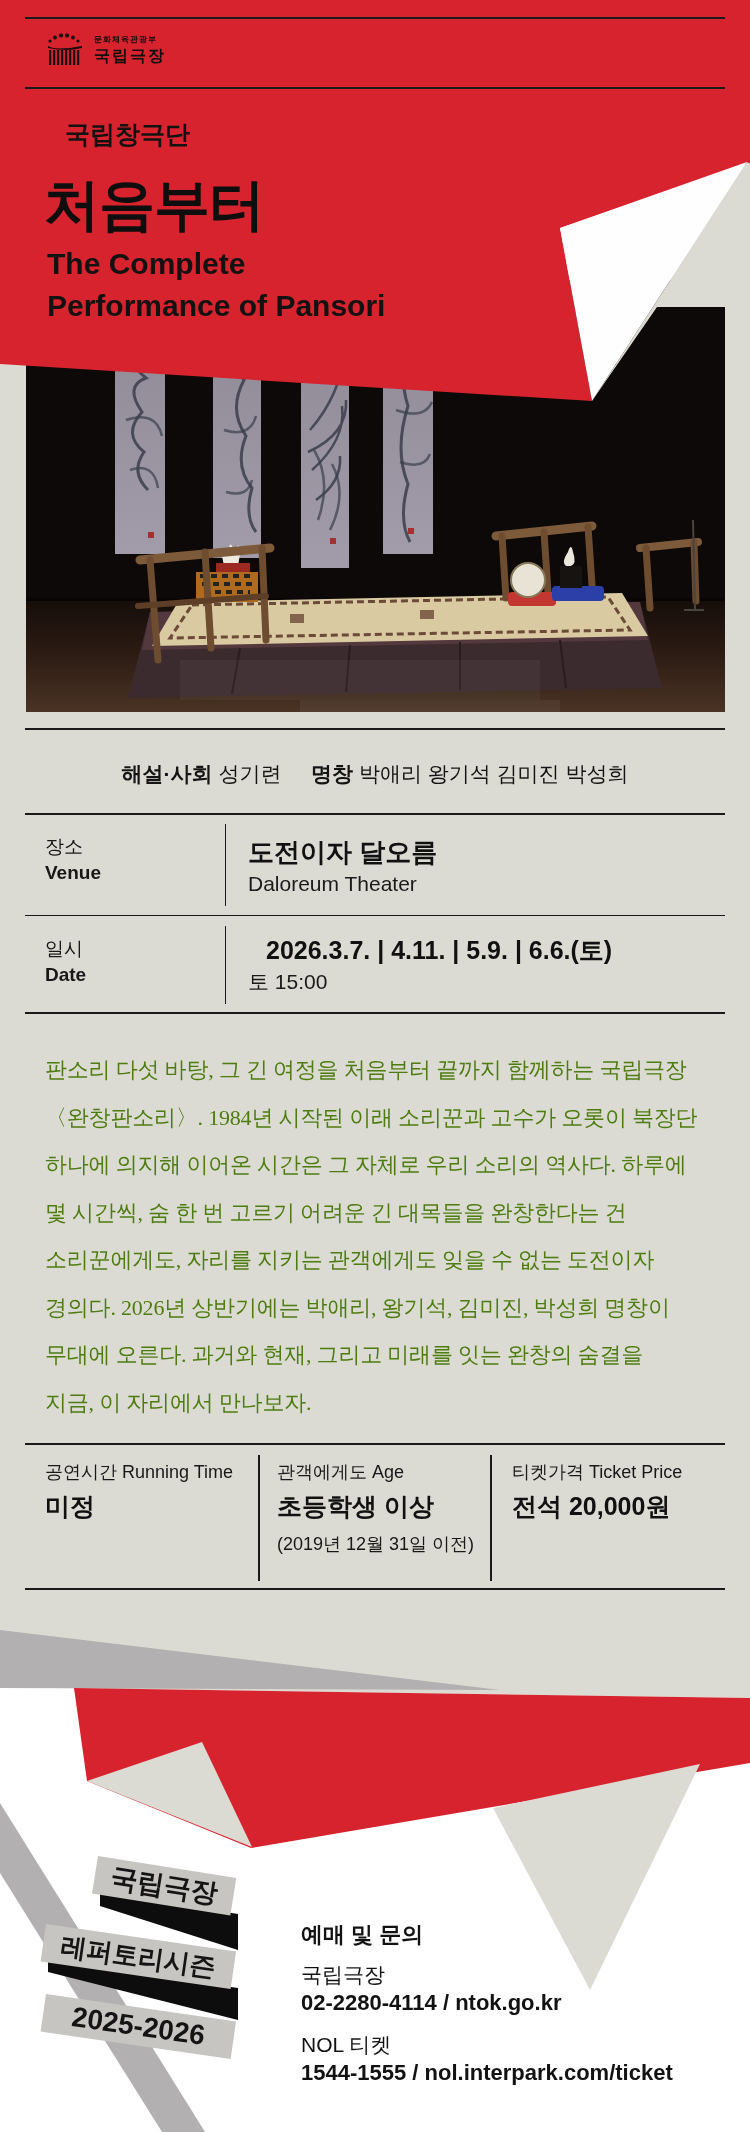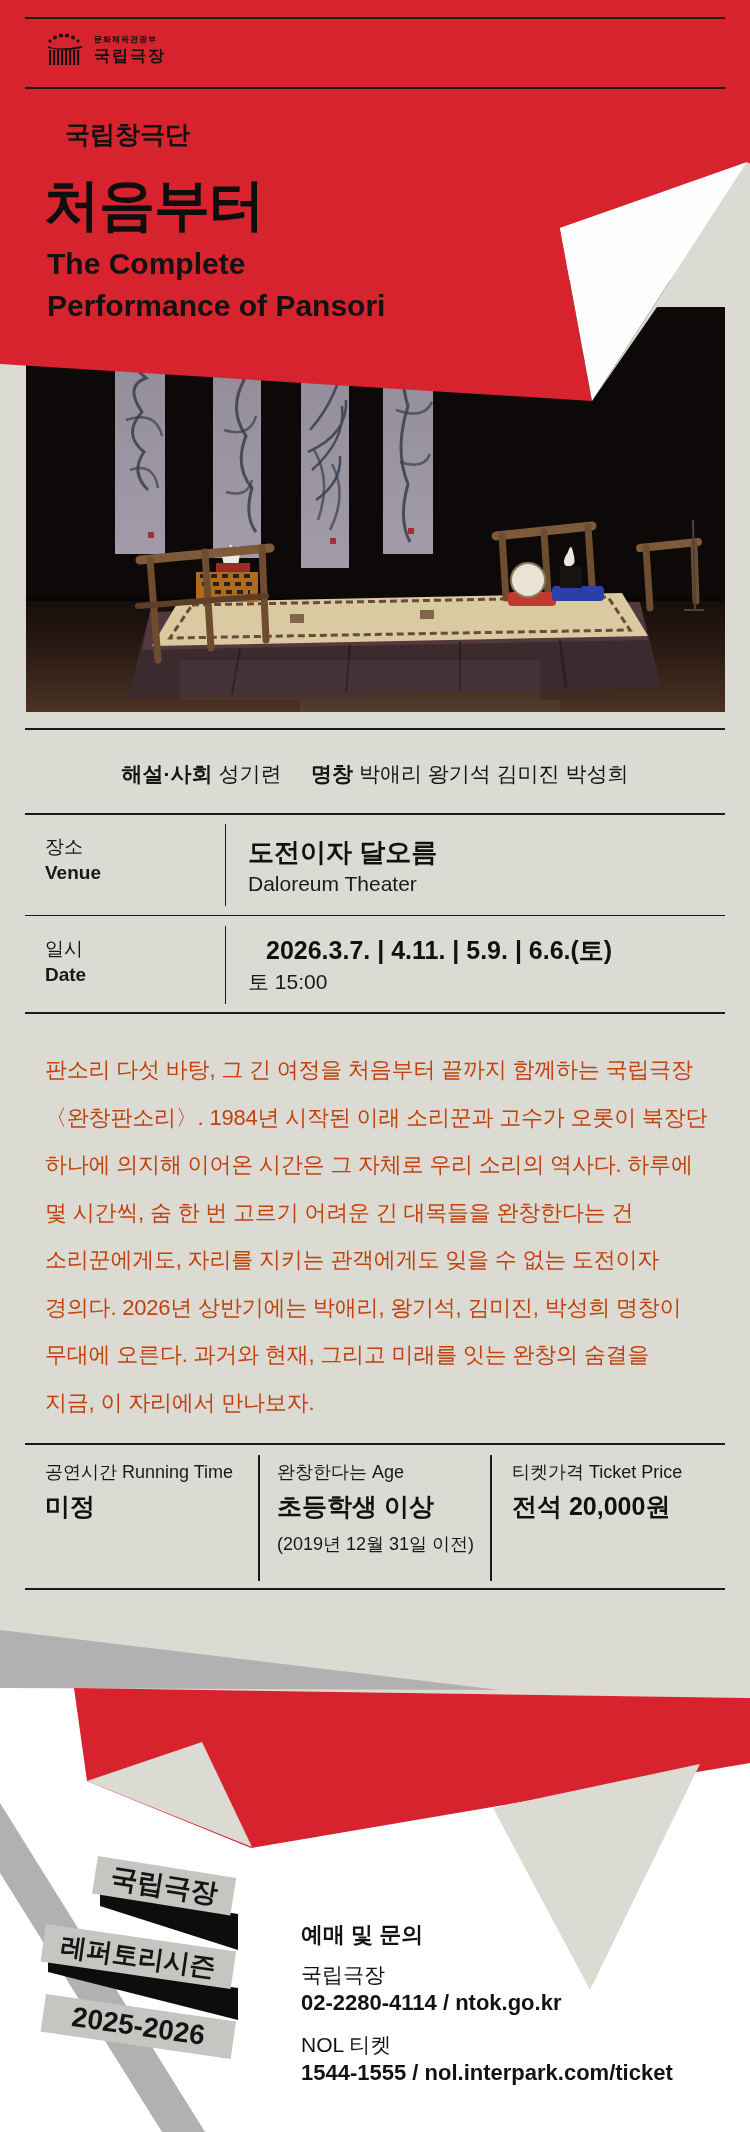--- a/index.html
+++ b/index.html
@@ -23,21 +23,21 @@
   .credits{position:absolute;left:25px;top:760px;width:700px;text-align:center;font-size:21px;color:#141414;}
   .credits b{font-weight:bold;}
   .credits .gap{display:inline-block;width:18px;}
   
   .cell-label{position:absolute;left:45px;font-size:19px;color:#181818;line-height:26px;}
   .cell-label .en{font-weight:bold;}
   .cell-value-main{position:absolute;left:248px;font-size:26px;font-weight:800;color:#111;}
   .cell-value-sub{position:absolute;left:248px;font-size:21px;color:#1a1a1a;}
   
   .desc{position:absolute;left:45px;top:1046px;width:680px;font-size:22px;line-height:47.5px;
-        color:#c2410c;white-space:pre-line;letter-spacing:-0.2px;}
+        color:#4d7c0f;white-space:pre-line;letter-spacing:-0.2px;font-family:Liberation Serif, serif;}
   
   .col-label{position:absolute;top:1460px;font-size:18px;color:#181818;}
   .col-value{position:absolute;top:1490px;font-size:25px;font-weight:800;color:#111;}
   .col-sub{position:absolute;top:1532px;font-size:18px;color:#181818;}
   
   .ribbon{position:absolute;background:#c7c5c2;display:flex;align-items:center;justify-content:center;
           font-weight:800;color:#141414;transform-origin:top left;}
   .contact{position:absolute;left:301px;color:#121212;text-align:right;}
   .c-head{font-size:22px;font-weight:bold;}
   .c-line{font-size:21px;}
@@ -219,21 +219,21 @@
 무대에 오른다. 과거와 현재, 그리고 미래를 잇는 완창의 숨결을
 지금, 이 자리에서 만나보자.</div>
 
   <div class="hline" style="top:1443px;height:2px;"></div>
   <div class="vline" style="left:258px;top:1455px;width:1.5px;height:126px;"></div>
   <div class="vline" style="left:490px;top:1455px;width:1.5px;height:126px;"></div>
 
   <div class="col-label" style="left:45px;">공연시간 Running Time</div>
   <div class="col-value" style="left:45px;">미정</div>
 
-  <div class="col-label" style="left:277px;">완창한다는 Age</div>
+  <div class="col-label" style="left:277px;">관객에게도 Age</div>
   <div class="col-value" style="left:277px;">초등학생 이상</div>
   <div class="col-sub" style="left:277px;">(2019년 12월 31일 이전)</div>
 
   <div class="col-label" style="left:512px;">티켓가격 Ticket Price</div>
   <div class="col-value" style="left:512px;">전석 20,000원</div>
 
   <div class="hline" style="top:1588px;height:2px;"></div>
 
   <svg class="abs" style="left:0;top:1620px;" width="750" height="512" viewBox="0 0 750 512">
     <rect x="0" y="0" width="750" height="512" fill="#ffffff"></rect>

